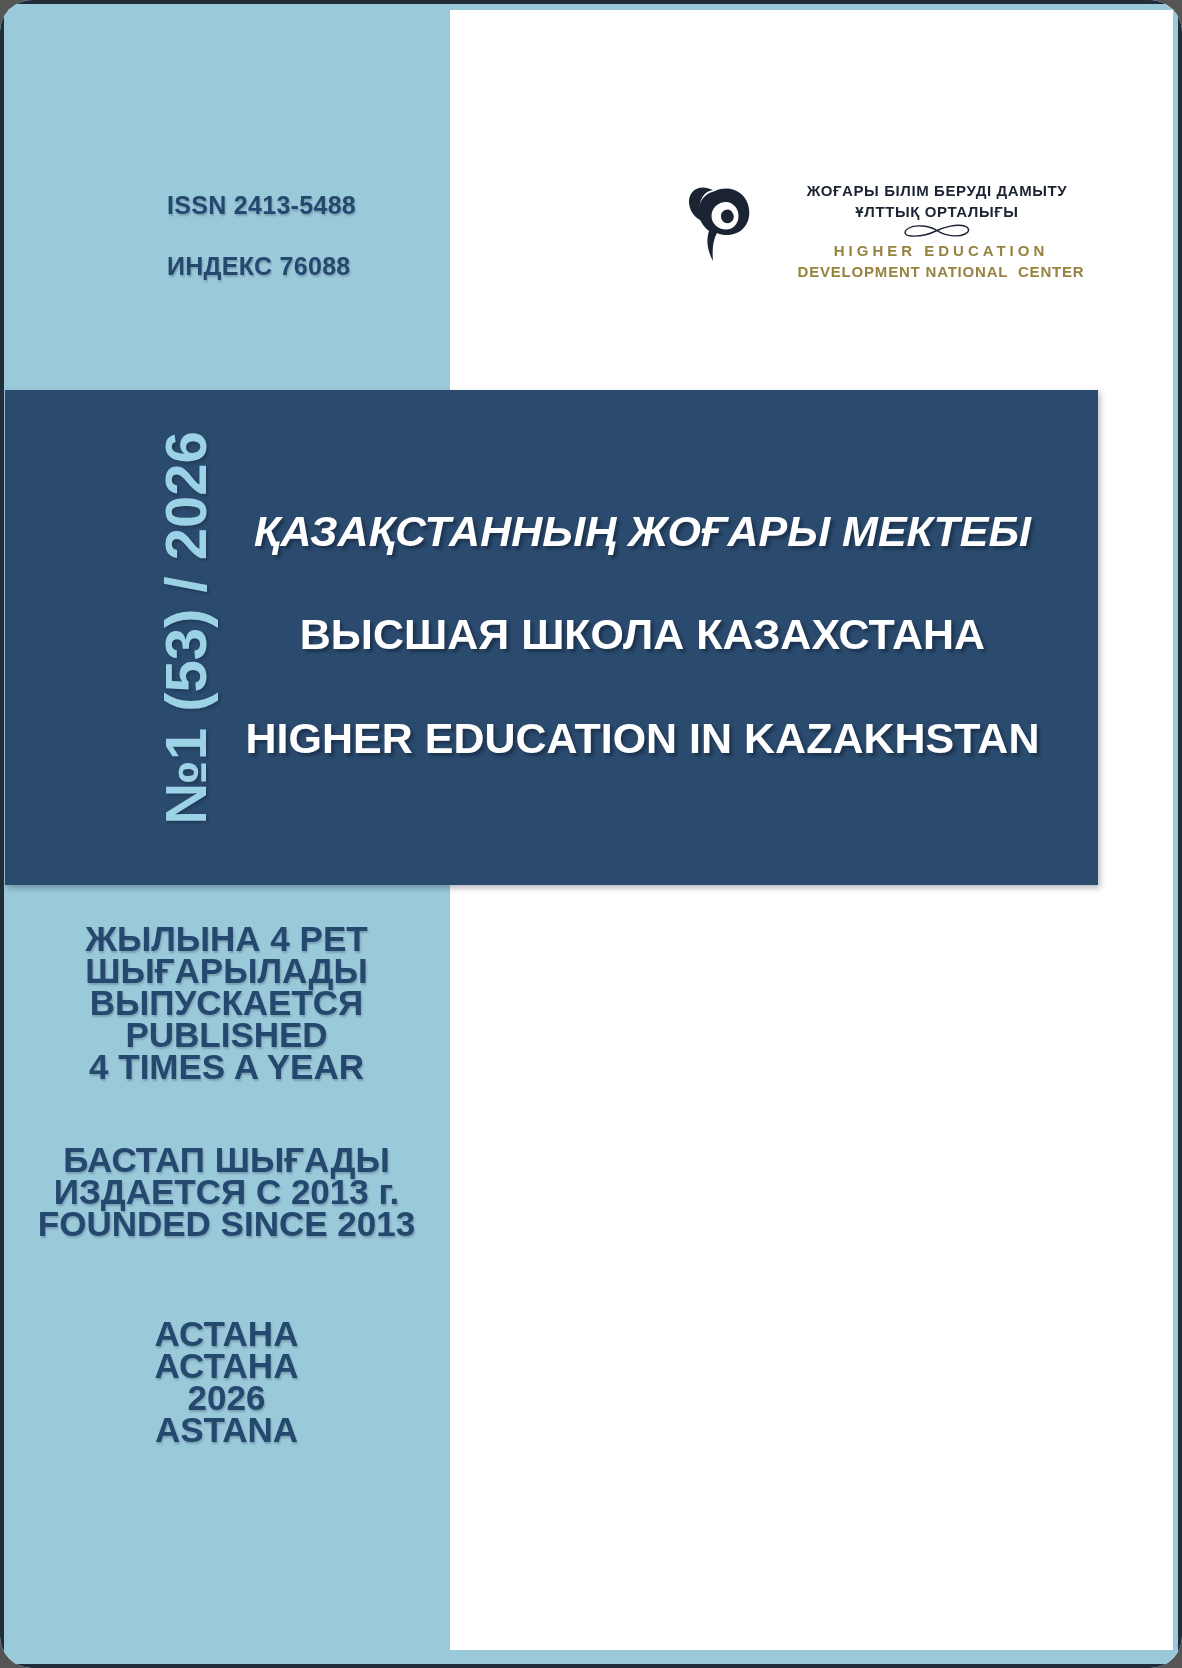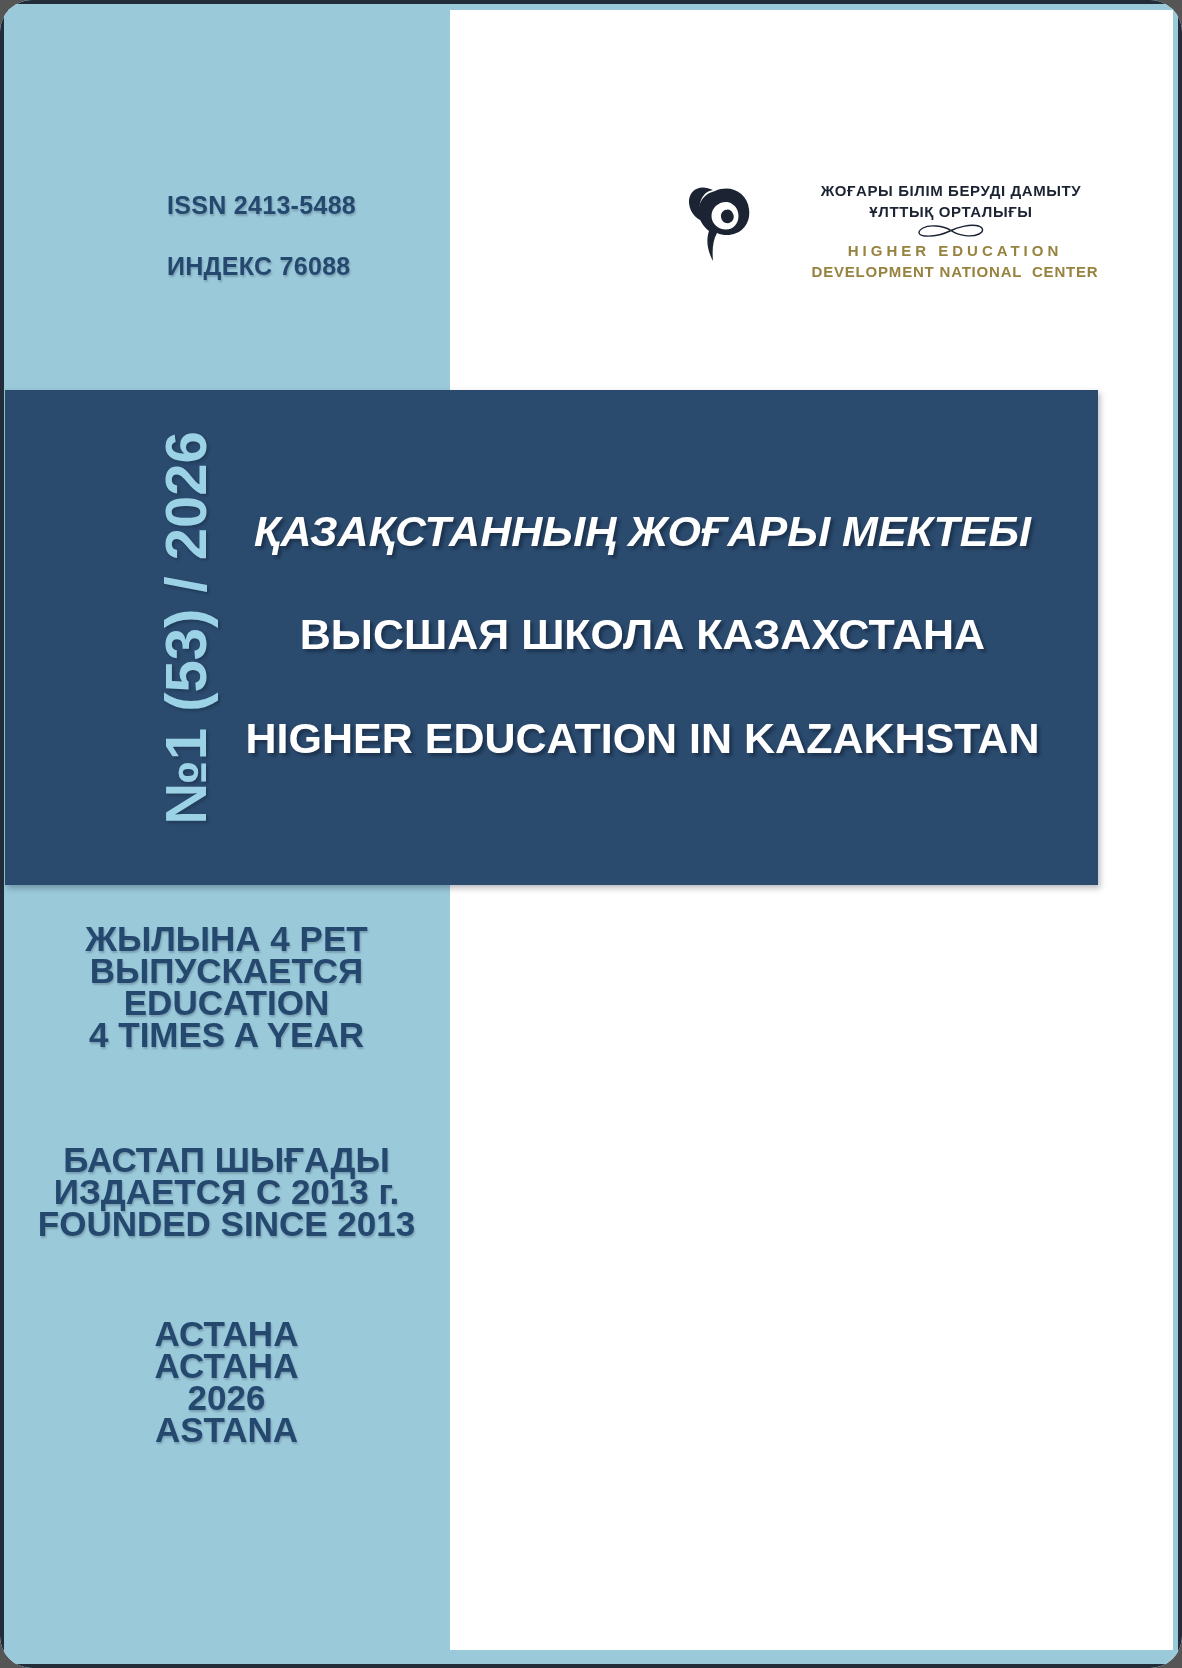--- a/index.html
+++ b/index.html
@@ -26,21 +26,21 @@
     letter-spacing:.3px;white-space:nowrap;
     text-shadow:1px 2px 2px rgba(10,20,35,.22);
   }
   #issn{top:191px;}
   #index{top:252px;}
 
   
   .logo{position:absolute;left:686px;top:180px;width:410px;height:100px;}
   .logo-mark{position:absolute;left:0;top:3px;width:66px;height:80px;}
   .logo-text{
-    position:absolute;left:110px;top:0;width:310px;
+    position:absolute;left:96px;top:0;width:310px;
     display:flex;flex-direction:column;align-items:center;
   }
   .logo-kk{
     font-size:15px;font-weight:bold;color:#1c2434;
     letter-spacing:.6px;line-height:21px;white-space:pre;
   }
   .logo-divider{height:13px;margin:2px 0 3px 0;}
   .logo-en{
     font-size:15px;font-weight:bold;color:#97823f;
     line-height:21px;white-space:pre;margin-left:8px;
@@ -122,22 +122,23 @@
 
   <div class="banner">
     <div class="issue-label">№1 (53) / 2026</div>
     <div class="banner-title" id="title-kk">ҚАЗАҚСТАННЫҢ ЖОҒАРЫ МЕКТЕБІ</div>
     <div class="banner-title" id="title-ru">ВЫСШАЯ ШКОЛА КАЗАХСТАНА</div>
     <div class="banner-title" id="title-en">HIGHER EDUCATION IN KAZAKHSTAN</div>
   </div>
 
   <div class="col-block" id="freq-block">
     <div>ЖЫЛЫНА 4 РЕТ</div>
+    <div>ШЫҒАРЫЛАДЫ</div>
     <div>ВЫПУСКАЕТСЯ</div>
-    <div>EDUCATION</div>
+    <div>PUBLISHED</div>
     <div>4 TIMES A YEAR</div>
   </div>
 
   <div class="col-block" id="founded-block">
     <div>БАСТАП ШЫҒАДЫ</div>
     <div>ИЗДАЕТСЯ С 2013 г.</div>
     <div>FOUNDED SINCE 2013</div>
   </div>
 
   <div class="col-block" id="imprint-block">

